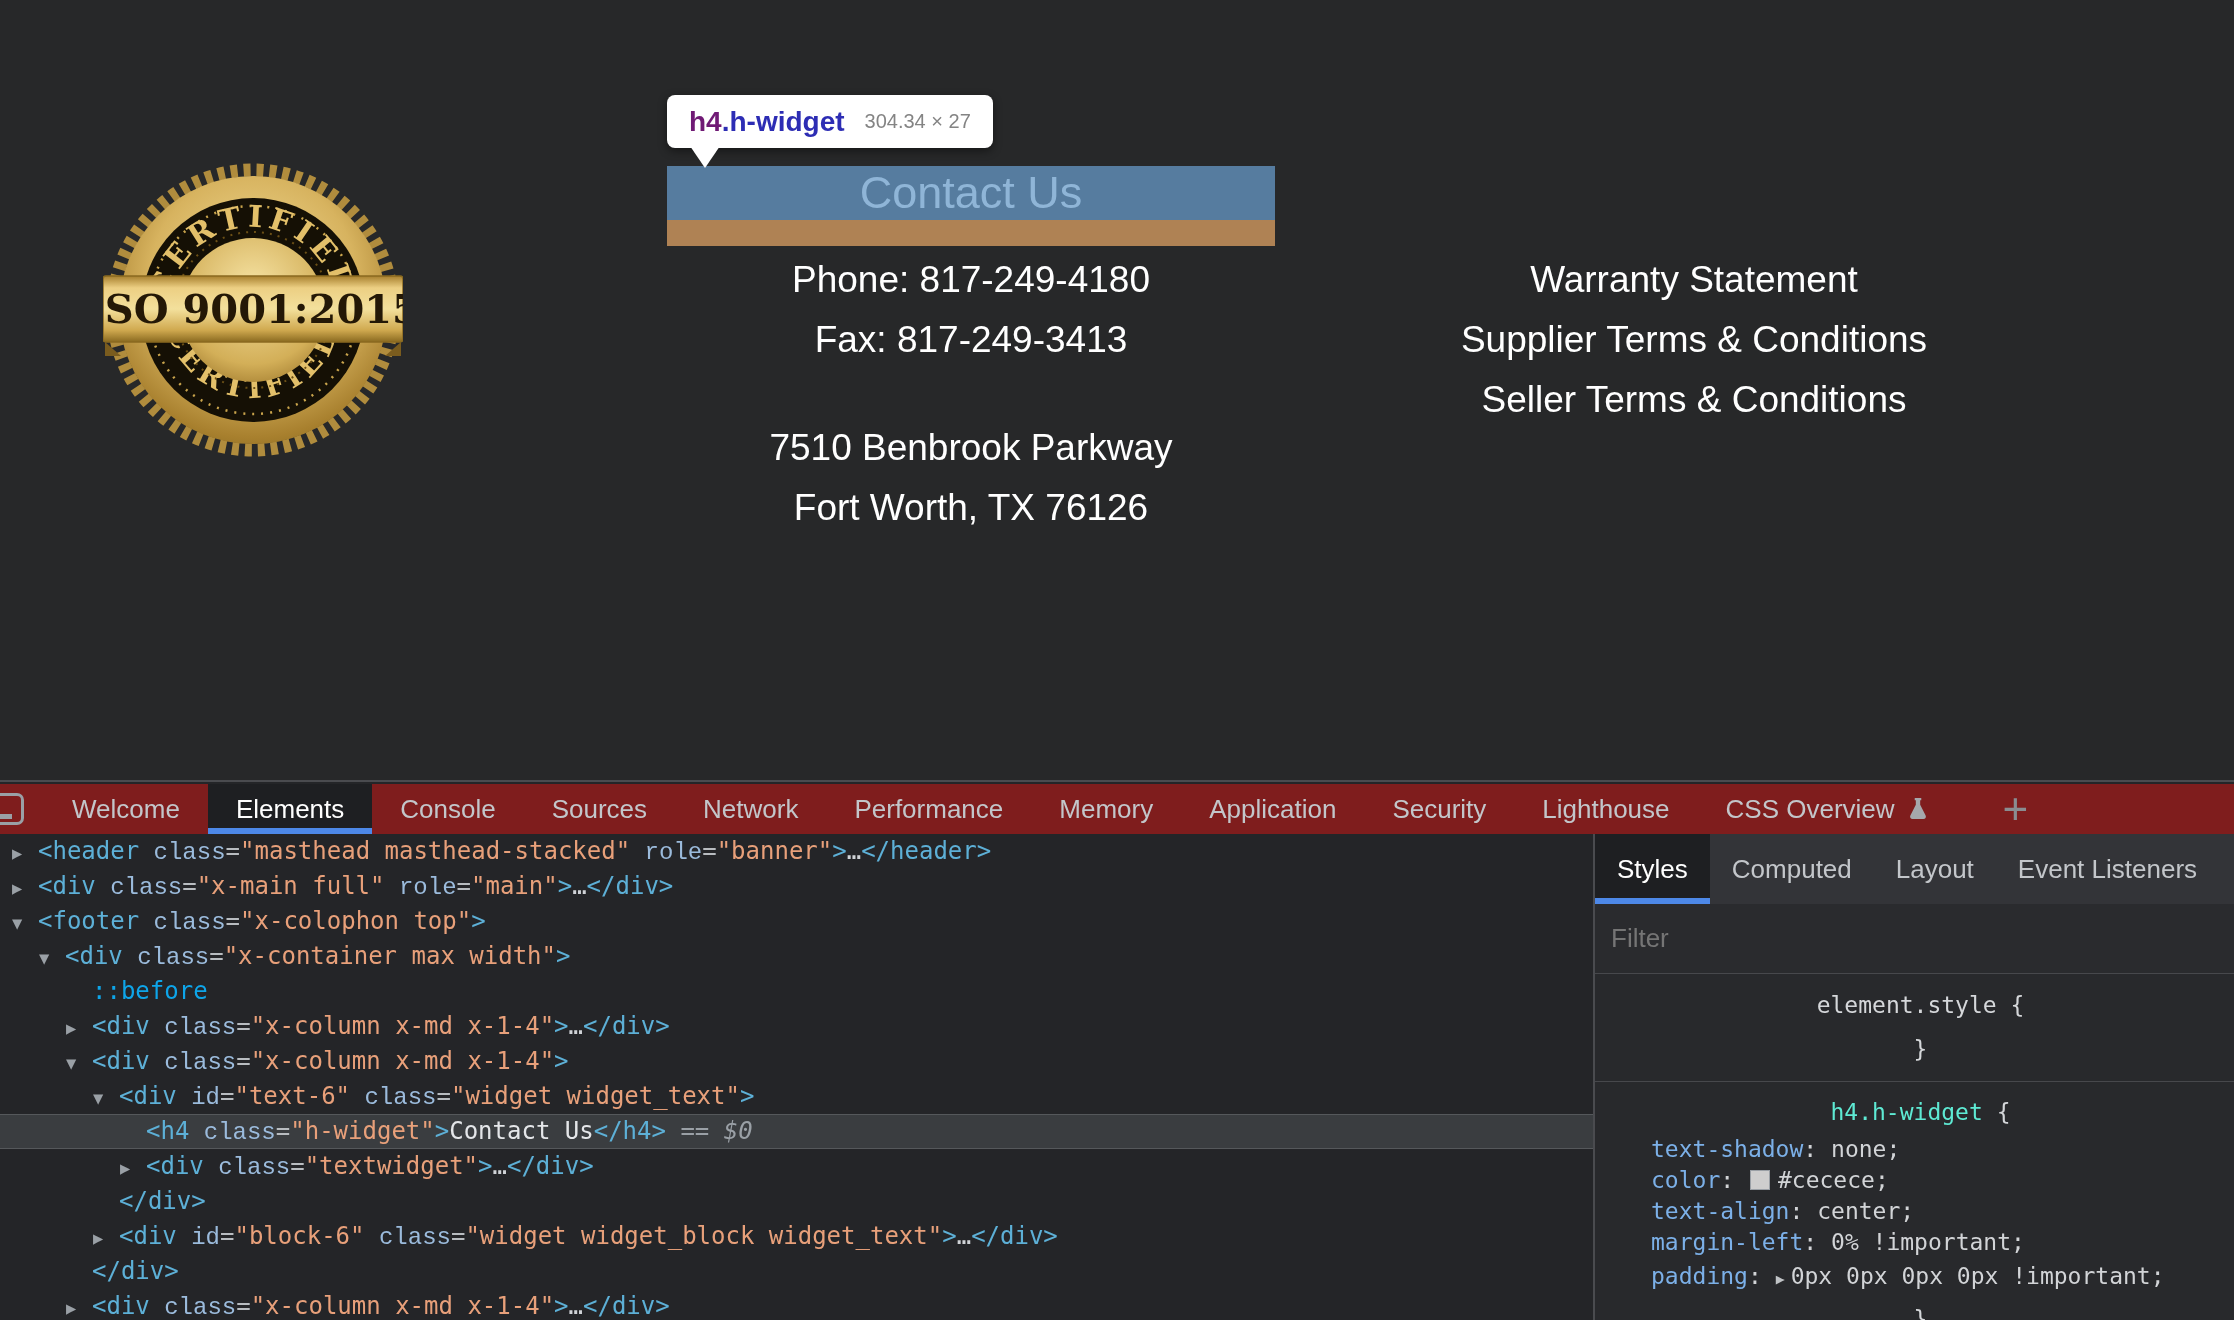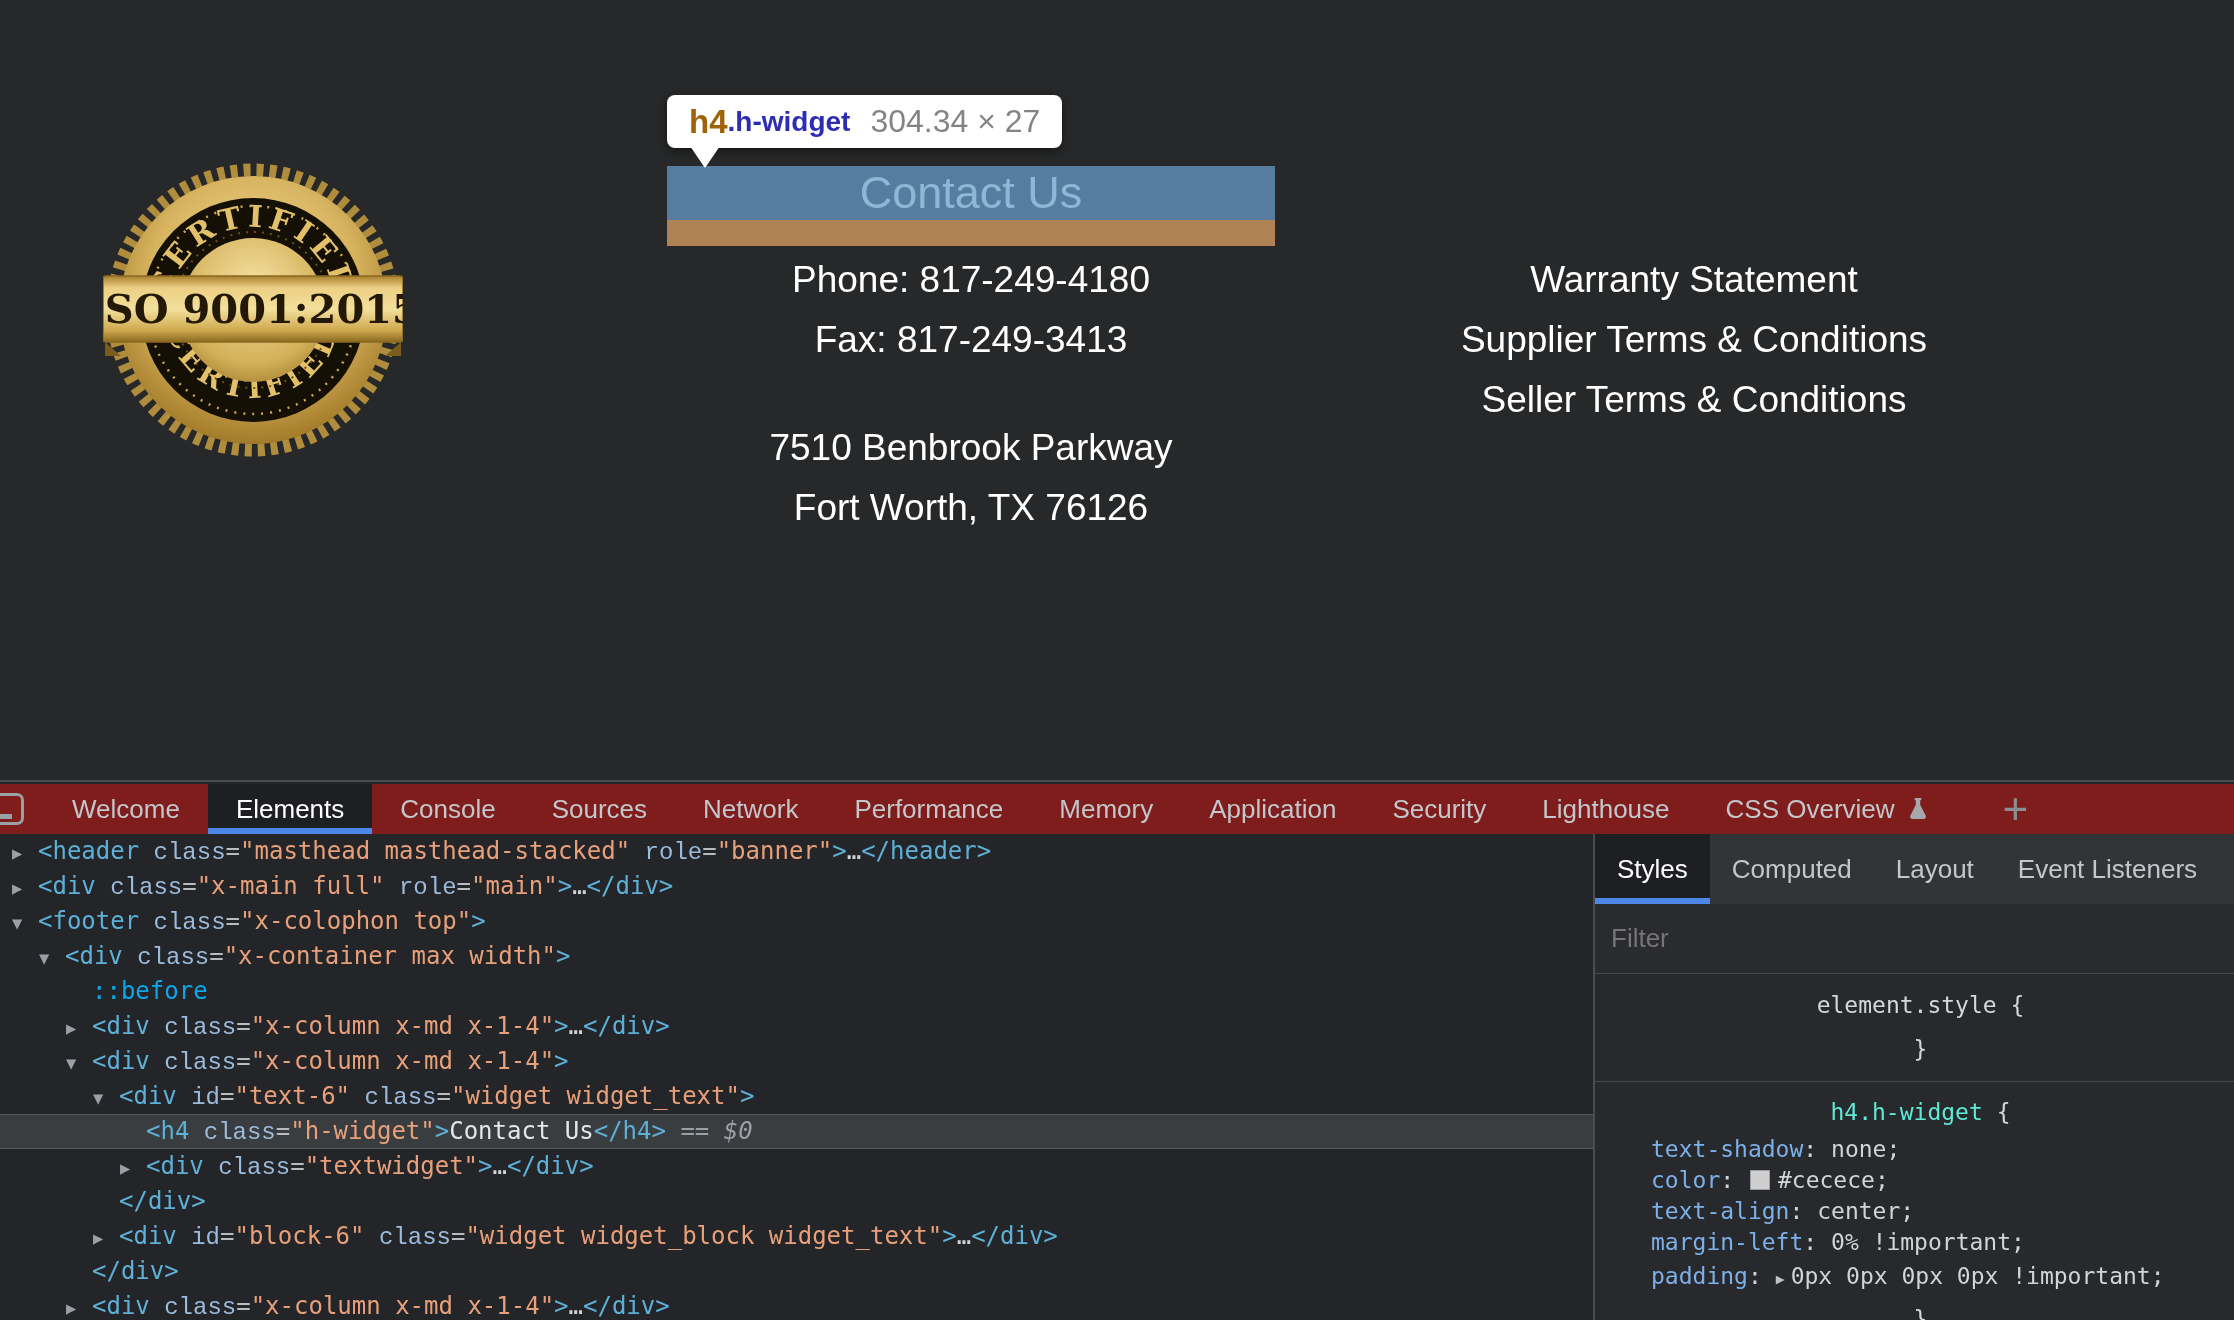--- a/index.html
+++ b/index.html
@@ -18,23 +18,23 @@
   #hl-content { left:667px; top:166px; width:608px; height:54px;
                 background:rgba(111,168,220,0.66); z-index:5; }
   #hl-margin  { left:667px; top:220px; width:608px; height:26px;
                 background:rgba(246,178,107,0.66); z-index:5; }
   #h4-box { left:667px; top:166px; width:608px; height:54px; line-height:54px; z-index:4; }
 
   
   #tooltip { left:667px; top:95px; height:53px; z-index:8; background:#ffffff;
              border-radius:8px; box-shadow:0 3px 10px rgba(0,0,0,.45);
              display:inline-flex; align-items:center; padding:0 22px; white-space:nowrap; }
-  #tooltip .sel-tag { color:#a16207; font-weight:bold; font-size:33px; }
+  #tooltip .sel-tag { color:#701a75; font-weight:bold; font-size:28px; }
   #tooltip .sel-cls { color:#2d2db4; font-weight:bold; font-size:28px; }
-  #tooltip .dims { color:#848484; font-size:32px; margin-left:20px; }
+  #tooltip .dims { color:#848484; font-size:20px; margin-left:20px; }
   #tooltip-arrow { left:690px; top:146px; width:0; height:0; z-index:8;
                    border-left:15px solid transparent; border-right:15px solid transparent;
                    border-top:22px solid #ffffff; }
 
   
   #badge { left:103px; top:160px; width:300px; height:300px; }
 
   
   #devtools { position:absolute; left:0; top:780px; width:2234px; height:540px;
               background:#242528; border-top:2px solid #4a4b4f; }

